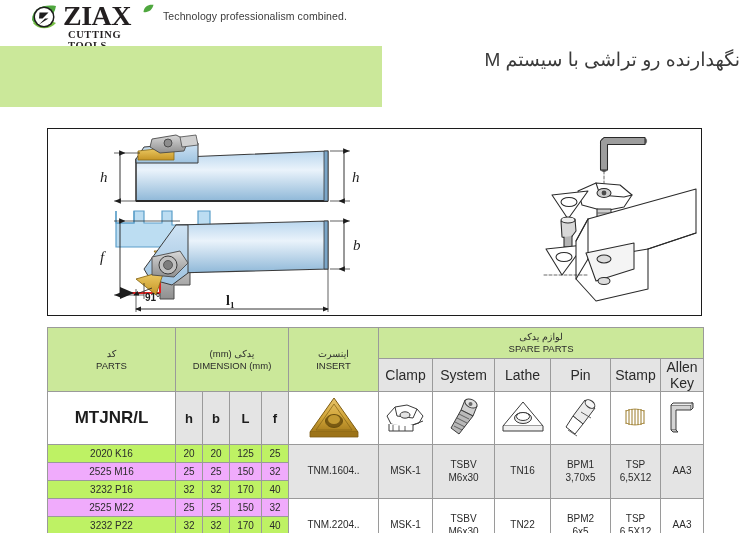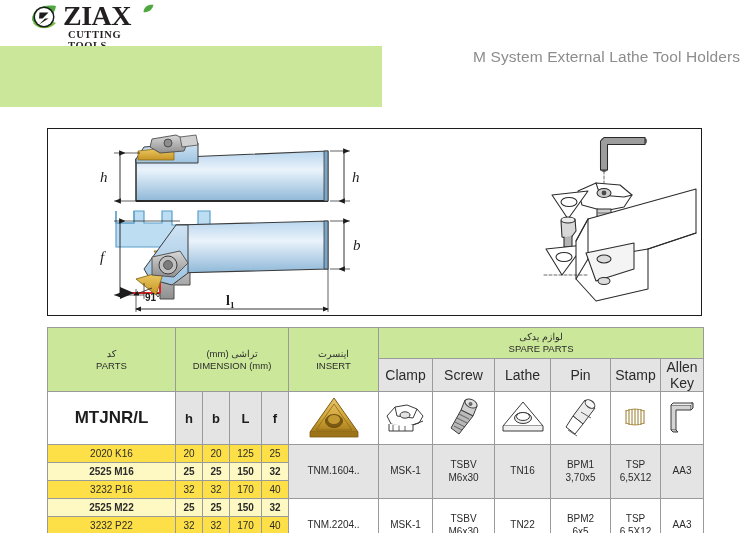--- a/index.html
+++ b/index.html
@@ -157,22 +157,22 @@
     color: #1d1d1d;
     background: #ffffff;
   }
   .dim-letter {
     font-size: 13px;
     font-weight: bold;
     color: #1d1d1d;
     background: #e4e4e4;
   }
   .data-row td { height: 17px; font-size: 10px; }
-  .row-grey { background: #fde047; }
-  .row-white { background: #fef9c3; font-weight: bold; }
+  .row-grey { background: #bef264; }
+  .row-white { background: #f0abfc; }
   .merge-cell {
     font-size: 10.5px;
     line-height: 1.28;
   }
   .merge-grey { background: #e4e4e4; }
   .merge-white { background: #ffffff; }
   .code-cell { font-size: 10.5px; }
 </style>
 </head>
 <body>
@@ -185,26 +185,27 @@
       <circle cx="14" cy="13" r="10.5" fill="#1d1d1d"></circle>
       <circle cx="14" cy="13" r="9" fill="#ffffff"></circle>
       <path d="M9.5 8.5 h9 l-6 6 h6 l-9.5 6 l6 -6 h-6 z" fill="#1d1d1d"></path>
     </svg>
     <div class="logo-word">ZIAX</div>
     <svg class="logo-leaf-tr" viewBox="0 0 11 9">
       <path d="M0.5 8 C1 2, 6 0, 10.5 0.8 C9.5 6, 5 9, 0.5 8 Z" fill="#4fa73f"></path>
     </svg>
     <div class="logo-sub">CUTTING TOOLS</div>
   </div>
+  <div class="tagline">Technology professionalism combined.</div>
 </div>
 
 <div class="title-band"></div>
 <div class="title-band-edge"></div>
 <div class="title-text">
-  <div class="title-en">M System External Lathe Tool Holders</div>
+  <div class="title-fa">نگهدارنده رو تراشی با سیستم M</div>
 </div>
 
 <div class="draw-panel">
 <svg width="652" height="185" viewBox="0 0 652 185">
   <defs>
     <linearGradient id="shankGrad" x1="0" y1="0" x2="0" y2="1">
       <stop offset="0%" stop-color="#b9d6ee"></stop>
       <stop offset="38%" stop-color="#eaf3fb"></stop>
       <stop offset="100%" stop-color="#8fb8d8"></stop>
     </linearGradient>
@@ -374,36 +375,36 @@
       <col style="width:43px">
   </colgroup>
 
   <tbody>
       <tr>
     <td class="hdr-green" rowspan="2">
       <span class="hdr-fa">کد</span>
       <span class="hdr-en">PARTS</span>
     </td>
     <td class="hdr-green" colspan="4" rowspan="2">
-      <span class="hdr-fa">تراشی (mm)</span>
+      <span class="hdr-fa">یدکی (mm)</span>
       <span class="hdr-en">DIMENSION (mm)</span>
     </td>
     <td class="hdr-green" rowspan="2">
       <span class="hdr-fa">اینسرت</span>
       <span class="hdr-en">INSERT</span>
     </td>
     <td class="hdr-green" colspan="6">
       <span class="hdr-fa">لوازم یدکی</span>
       <span class="hdr-en">SPARE PARTS</span>
     </td>
   </tr>
 
   <tr>
     <td class="sub-label">Clamp</td>
-    <td class="sub-label">Screw</td>
+    <td class="sub-label">System</td>
     <td class="sub-label">Lathe</td>
     <td class="sub-label">Pin</td>
     <td class="sub-label">Stamp</td>
     <td class="sub-label">Allen Key</td>
   </tr>
 
   <tr>
     <td class="icon-cell code-title">MTJNR/L</td>
     <td class="icon-cell dim-letter">h</td>
     <td class="icon-cell dim-letter">b</td>

